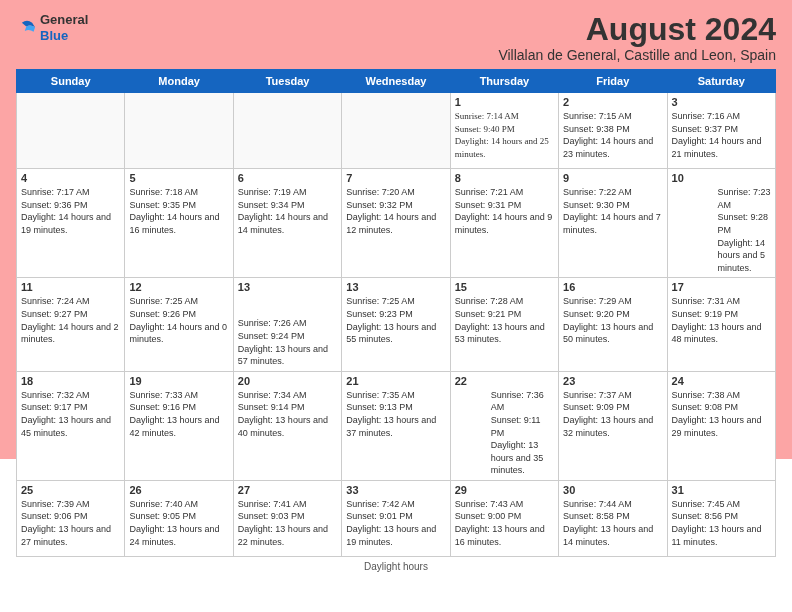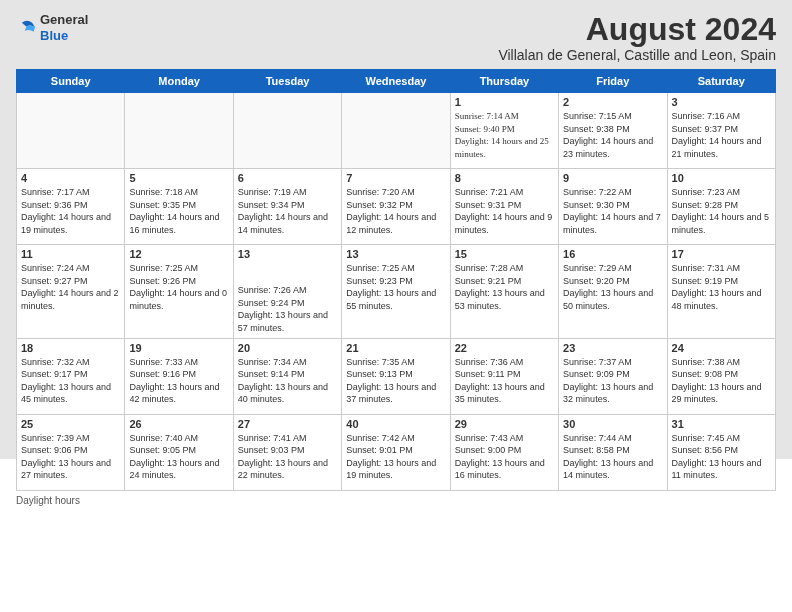--- a/index.html
+++ b/index.html
@@ -6,21 +6,21 @@
     body {
       font-family: Arial, sans-serif;
       background: #fff;
       width: 792px;
       height: 612px;
       overflow: hidden;
     }
     .page {
       width: 792px;
       height: 459px;
-      background: #e5e5e5;
+      background: #fca5a5;
       padding: 12px 16px 8px 16px;
     }
     .header {
       display: flex;
       align-items: flex-start;
       justify-content: space-between;
       margin-bottom: 6px;
     }
     .logo {
       display: flex;
@@ -88,20 +88,21 @@
     }
     .day-info {
       color: #333;
       font-size: 9px;
       line-height: 1.4;
     }
     .footer {
       margin-top: 4px;
       font-size: 10px;
       color: #555;
+      text-align: center;
     }
   </style>
 </head>
 <body>
 
 <div class="page">
   <div class="header">
     <div class="logo">
       <svg class="logo-icon" viewBox="0 0 30 30" xmlns="http://www.w3.org/2000/svg">
         <path d="M8 8 Q15 2 22 8 L26 14 Q20 10 14 13 Z" fill="#1565c0"></path>
@@ -187,21 +188,21 @@
 Daylight: 14 hours and 9 minutes.</div>
           </td>
           <td>
             <div class="day-number">9</div>
             <div class="day-info" style="white-space: pre-line;">Sunrise: 7:22 AM
 Sunset: 9:30 PM
 Daylight: 14 hours and 7 minutes.</div>
           </td>
           <td>
             <div class="day-number">10</div>
-            <div class="day-info" style="white-space: pre-line;">Sunrise: 7:23 AM
+            <div class="day-info" style="white-space: pre-line; margin-left: 46px;">Sunrise: 7:23 AM
 Sunset: 9:28 PM
 Daylight: 14 hours and 5 minutes.</div>
           </td>
         </tr>
         <tr>
           <td>
             <div class="day-number">11</div>
             <div class="day-info" style="white-space: pre-line;">Sunrise: 7:24 AM
 Sunset: 9:27 PM
 Daylight: 14 hours and 2 minutes.</div>
@@ -263,21 +264,21 @@
 Daylight: 13 hours and 40 minutes.</div>
           </td>
           <td>
             <div class="day-number">21</div>
             <div class="day-info" style="white-space: pre-line;">Sunrise: 7:35 AM
 Sunset: 9:13 PM
 Daylight: 13 hours and 37 minutes.</div>
           </td>
           <td>
             <div class="day-number">22</div>
-            <div class="day-info" style="white-space: pre-line;">Sunrise: 7:36 AM
+            <div class="day-info" style="white-space: pre-line; margin-left: 36px;">Sunrise: 7:36 AM
 Sunset: 9:11 PM
 Daylight: 13 hours and 35 minutes.</div>
           </td>
           <td>
             <div class="day-number">23</div>
             <div class="day-info" style="white-space: pre-line;">Sunrise: 7:37 AM
 Sunset: 9:09 PM
 Daylight: 13 hours and 32 minutes.</div>
           </td>
           <td>
@@ -300,21 +301,21 @@
 Sunset: 9:05 PM
 Daylight: 13 hours and 24 minutes.</div>
           </td>
           <td>
             <div class="day-number">27</div>
             <div class="day-info" style="white-space: pre-line;">Sunrise: 7:41 AM
 Sunset: 9:03 PM
 Daylight: 13 hours and 22 minutes.</div>
           </td>
           <td>
-            <div class="day-number">40</div>
+            <div class="day-number">33</div>
             <div class="day-info" style="white-space: pre-line;">Sunrise: 7:42 AM
 Sunset: 9:01 PM
 Daylight: 13 hours and 19 minutes.</div>
           </td>
           <td>
             <div class="day-number">29</div>
             <div class="day-info" style="white-space: pre-line;">Sunrise: 7:43 AM
 Sunset: 9:00 PM
 Daylight: 13 hours and 16 minutes.</div>
           </td>

